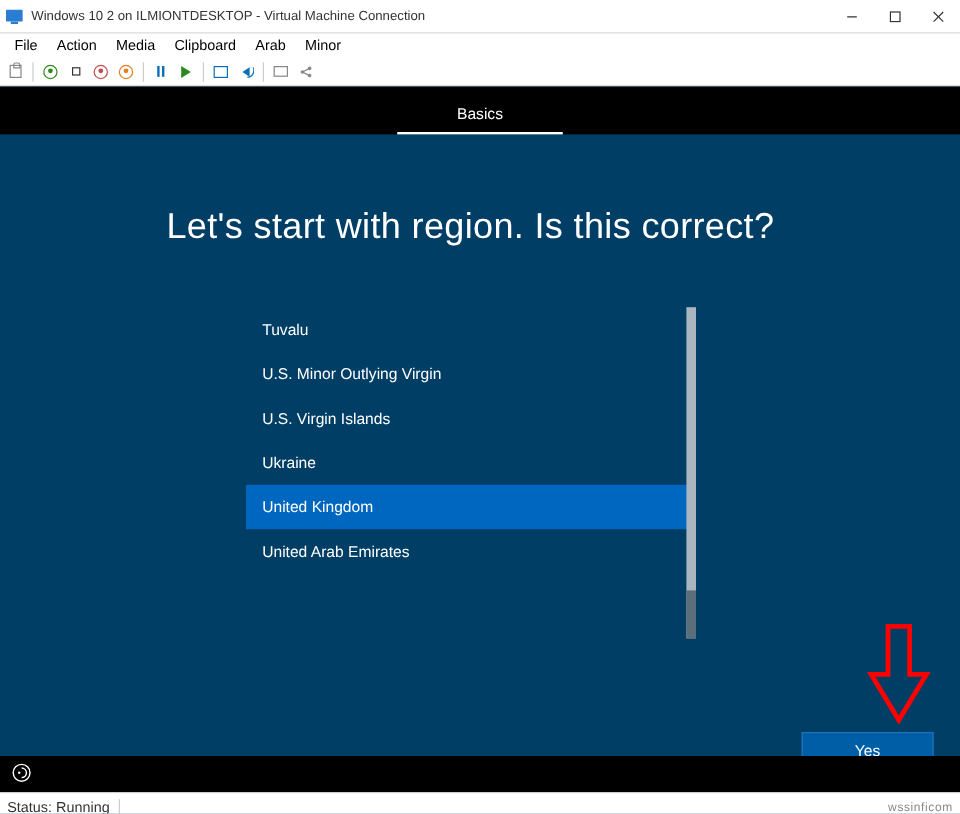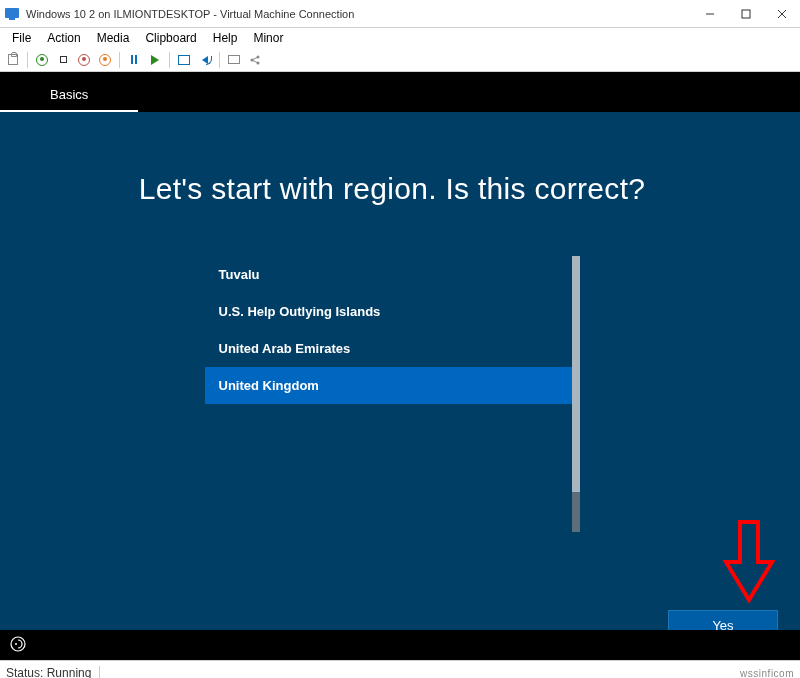--- a/index.html
+++ b/index.html
@@ -31,26 +31,26 @@
   .pause-i { display: flex; gap: 2px; } .pause-i span { width: 2px; height: 9px; background: #0b6fb8; }
   .play-i { width: 0; height: 0; border-left: 8px solid #2b8a1e; border-top: 5px solid transparent; border-bottom: 5px solid transparent; }
   .snap-i { width: 12px; height: 10px; border: 1px solid #0b6fb8; position: relative; }
   .rev-i { width: 0; height: 0; border-right: 6px solid #0b6fb8; border-top: 4px solid transparent; border-bottom: 4px solid transparent; position: relative; }
   .rev-i::after { content: ""; position: absolute; left: 4px; top: -4px; width: 5px; height: 8px; border-right: 1px solid #0b6fb8; border-bottom: 1px solid #0b6fb8; border-radius: 0 0 6px 0; }
   .disp-i { width: 12px; height: 9px; border: 1px solid #888; }
   .clip-i { width: 10px; height: 11px; border: 1px solid #888; position: relative; } .clip-i::before { content: ""; position: absolute; top: -3px; left: 2px; width: 4px; height: 3px; border: 1px solid #888; border-radius: 2px 2px 0 0; }
 
   
   .vm-area { position: relative; width: 800px; height: 588px; background: #003e66; color: #fff; overflow: hidden; }
-  .vm-tab-head { height: 40px; display: flex; align-items: flex-end; justify-content: flex-start; background: #000; }
+  .vm-tab-head { height: 40px; display: flex; align-items: flex-end; justify-content: center; background: #000; }
   .vm-tab { color: #fff; font-size: 13px; padding: 10px 50px 8px; border-bottom: 2px solid #fff; font-weight: 400; }
   .vm-body { padding: 40px 16px 0 0; text-align: center; }
   .vm-heading { font-size: 30px; font-weight: 300; letter-spacing: 0.3px; margin: 20px 0 50px; }
 
-  .region-box { width: 375px; margin: 0 auto; position: relative; text-align: left; font-weight: bold; }
+  .region-box { width: 375px; margin: 0 auto; position: relative; text-align: left; }
   .region-item { padding: 11px 14px; font-size: 13px; color: #fff; }
   .region-item.selected { background: #0067c0; }
   .scrollbar { position: absolute; right: 0; top: 0; width: 8px; height: 276px; background: #a9b6bf; }
   .scroll-thumb { position: absolute; right: 0; top: 236px; width: 8px; height: 40px; background: #5c6e7a; }
 
   .yes-btn { position: absolute; right: 22px; top: 538px; width: 110px; height: 30px; background: #005ea6; border: 1px solid #1a76b8; color: #fff; font-size: 13px; display: flex; align-items: center; justify-content: center; }
 
   .bottom-bar { position: absolute; bottom: 0; left: 0; right: 0; height: 30px; background: #000; display: flex; align-items: center; padding: 0 10px; }
   .bottom-bar .pw-icon { color: #fff; font-size: 14px; }
 
@@ -91,21 +91,21 @@
         </svg>
       </div>
   </div>
 </div>
 
 <div class="menubar">
   <span class="menu-item">File</span>
   <span class="menu-item">Action</span>
   <span class="menu-item">Media</span>
   <span class="menu-item">Clipboard</span>
-  <span class="menu-item">Help</span>
+  <span class="menu-item">Arab</span>
   <span class="menu-item">Minor</span>
 </div>
 
 <div class="toolbar">
   <div class="tool-btn">
       <span class="clip-i"></span>
     </div>
   <div class="tool-sep"></div>
   <div class="tool-btn">
       <span class="circ circ-start"></span>
@@ -152,23 +152,25 @@
 </div>
 
 <div class="vm-area">
   <div class="vm-tab-head">
     <div class="vm-tab">Basics</div>
   </div>
   <div class="vm-body">
     <div class="vm-heading">Let's start with region. Is this correct?</div>
     <div class="region-box">
       <div class="region-item">Tuvalu</div>
-      <div class="region-item">U.S. Help Outlying Islands</div>
+      <div class="region-item">U.S. Minor Outlying Virgin</div>
+      <div class="region-item">U.S. Virgin Islands</div>
+      <div class="region-item">Ukraine</div>
+      <div class="region-item selected">United Kingdom</div>
       <div class="region-item">United Arab Emirates</div>
-      <div class="region-item selected">United Kingdom</div>
       <div class="scrollbar"></div>
       <div class="scroll-thumb"></div>
     </div>
   </div>
 
   <div class="yes-btn">Yes</div>
 
   <div class="bottom-bar">
     <span class="pw-icon">
       <svg width="16" height="16" viewBox="0 0 16 16">

